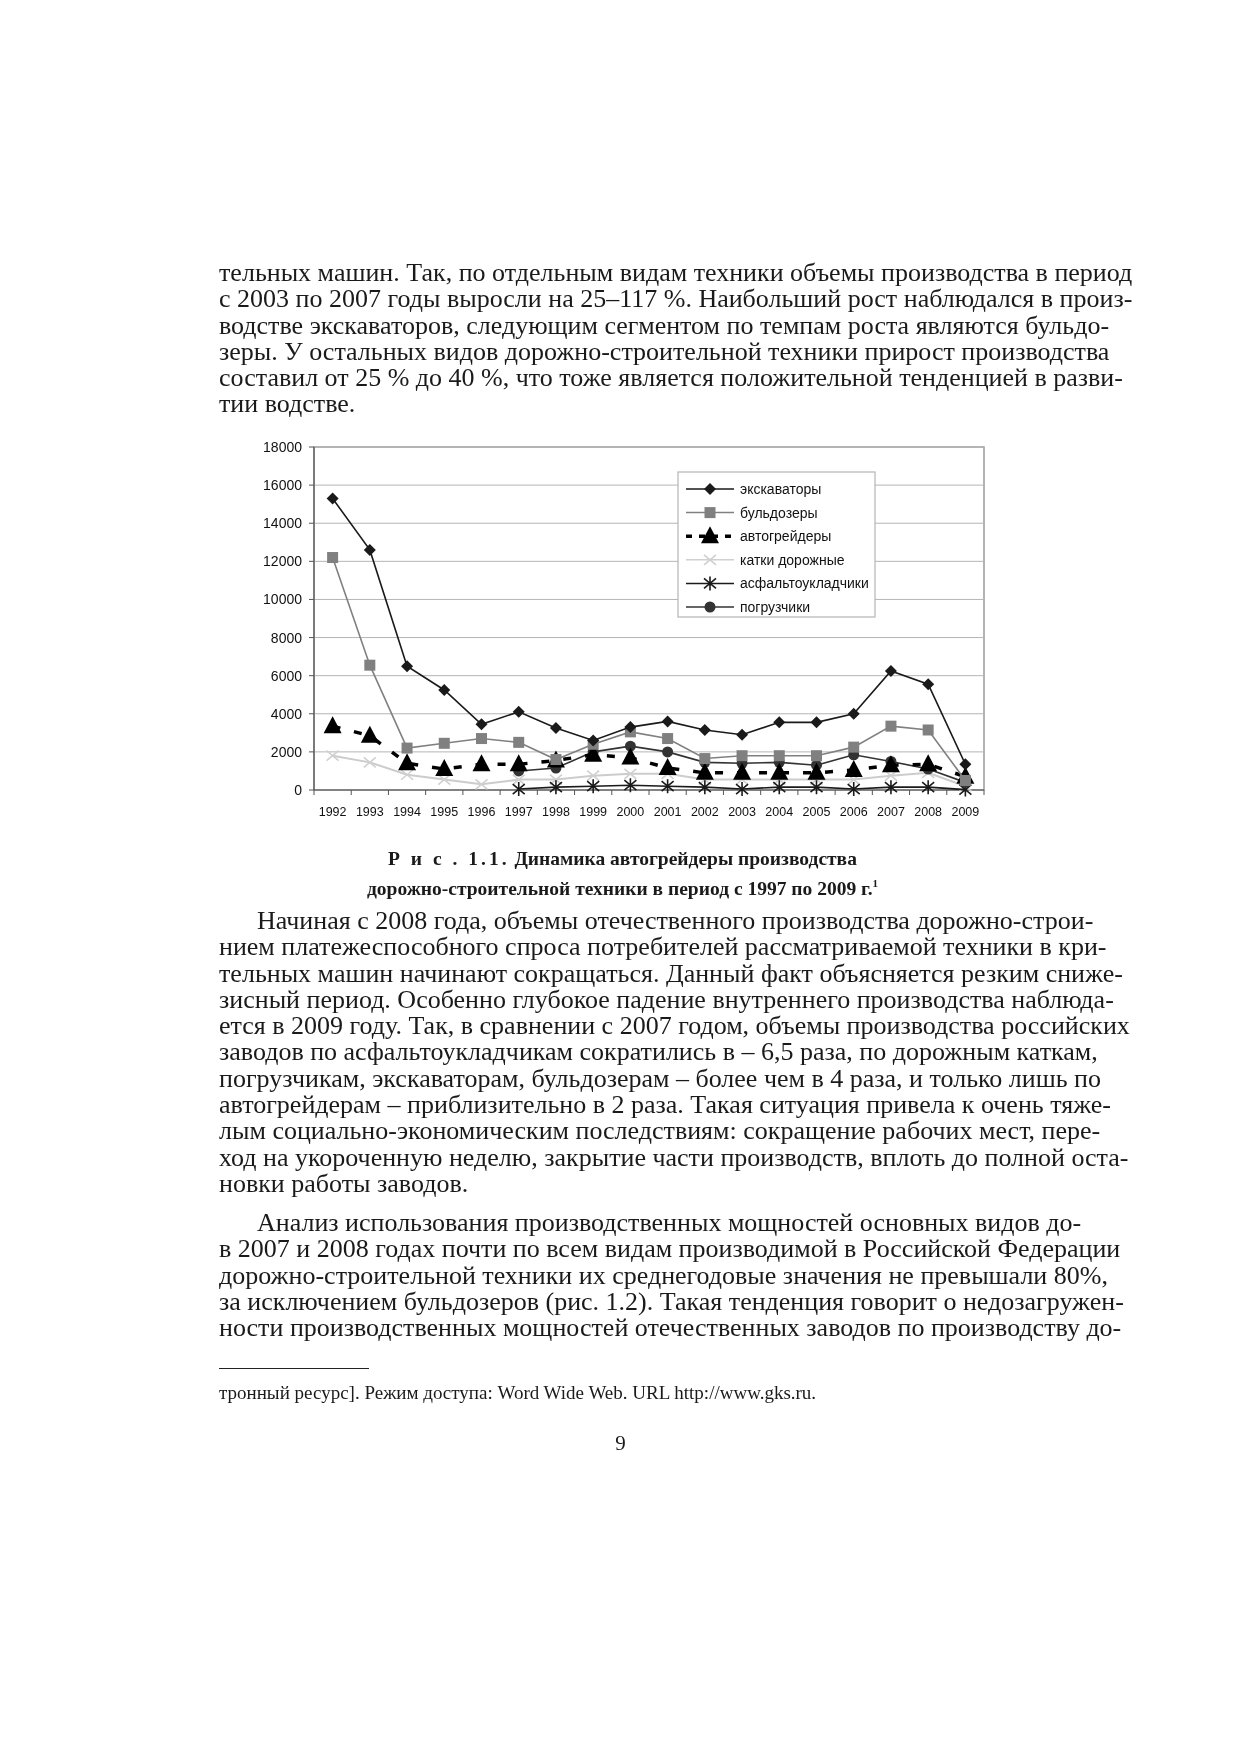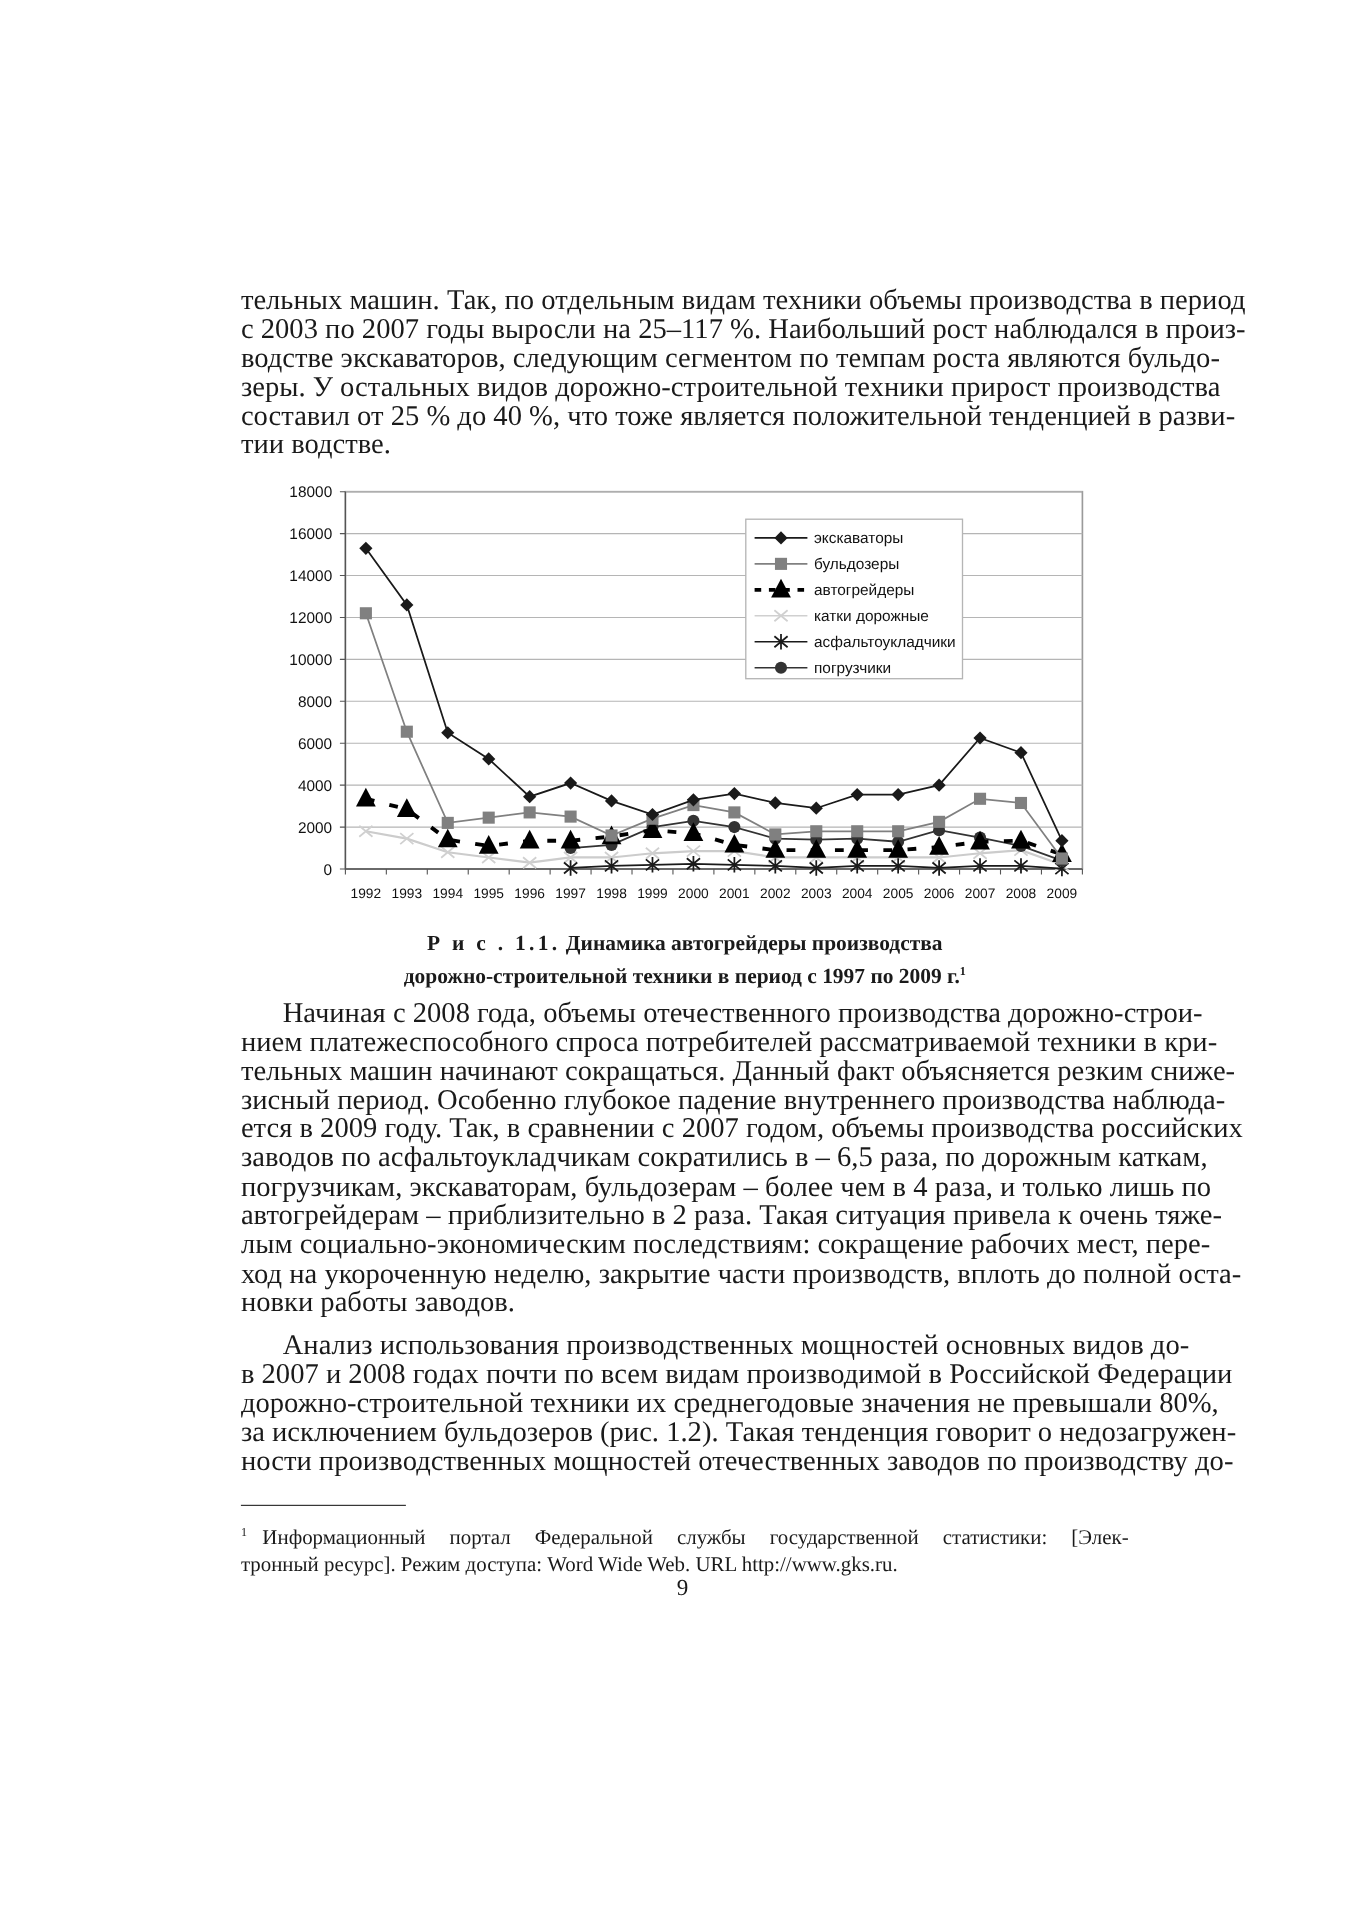--- a/index.html
+++ b/index.html
@@ -265,18 +265,17 @@
   <div class="para" id="p3">
     <span class="line indent">Анализ использования производственных мощностей основных видов до-</span>
     <span class="line">в 2007 и 2008 годах почти по всем видам производимой в Российской Федерации</span>
     <span class="line">дорожно-строительной техники их среднегодовые значения не превышали 80%,</span>
     <span class="line">за исключением бульдозеров (рис. 1.2). Такая тенденция говорит о недозагружен-</span>
     <span class="line">ности производственных мощностей отечественных заводов по производству до-</span>
   </div>
 
   <div class="fn-rule"></div>
   <div class="footnote">
-    <span class="line"><sup>1</sup><span>Информационный портал Федеральной службы государственной статистики: [Элек-</span></span>
     <span class="line last">тронный ресурс]. Режим доступа: Word Wide Web. URL http://www.gks.ru.</span>
   </div>
 
   <div class="page-number">9</div>
 </div>
 
 </body></html>

